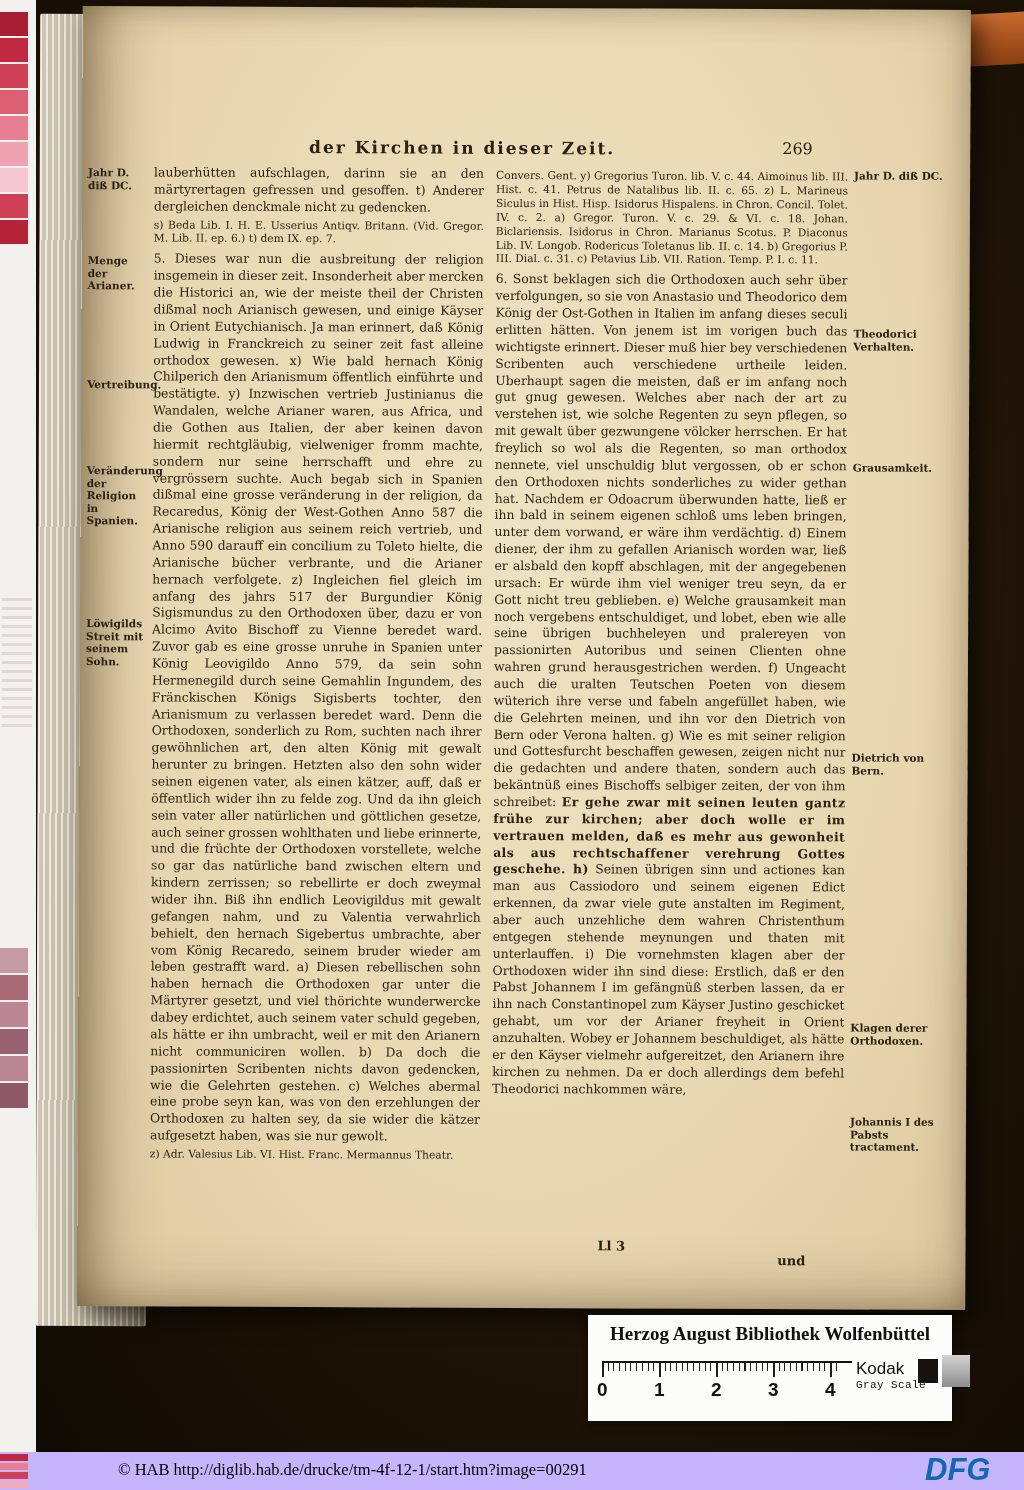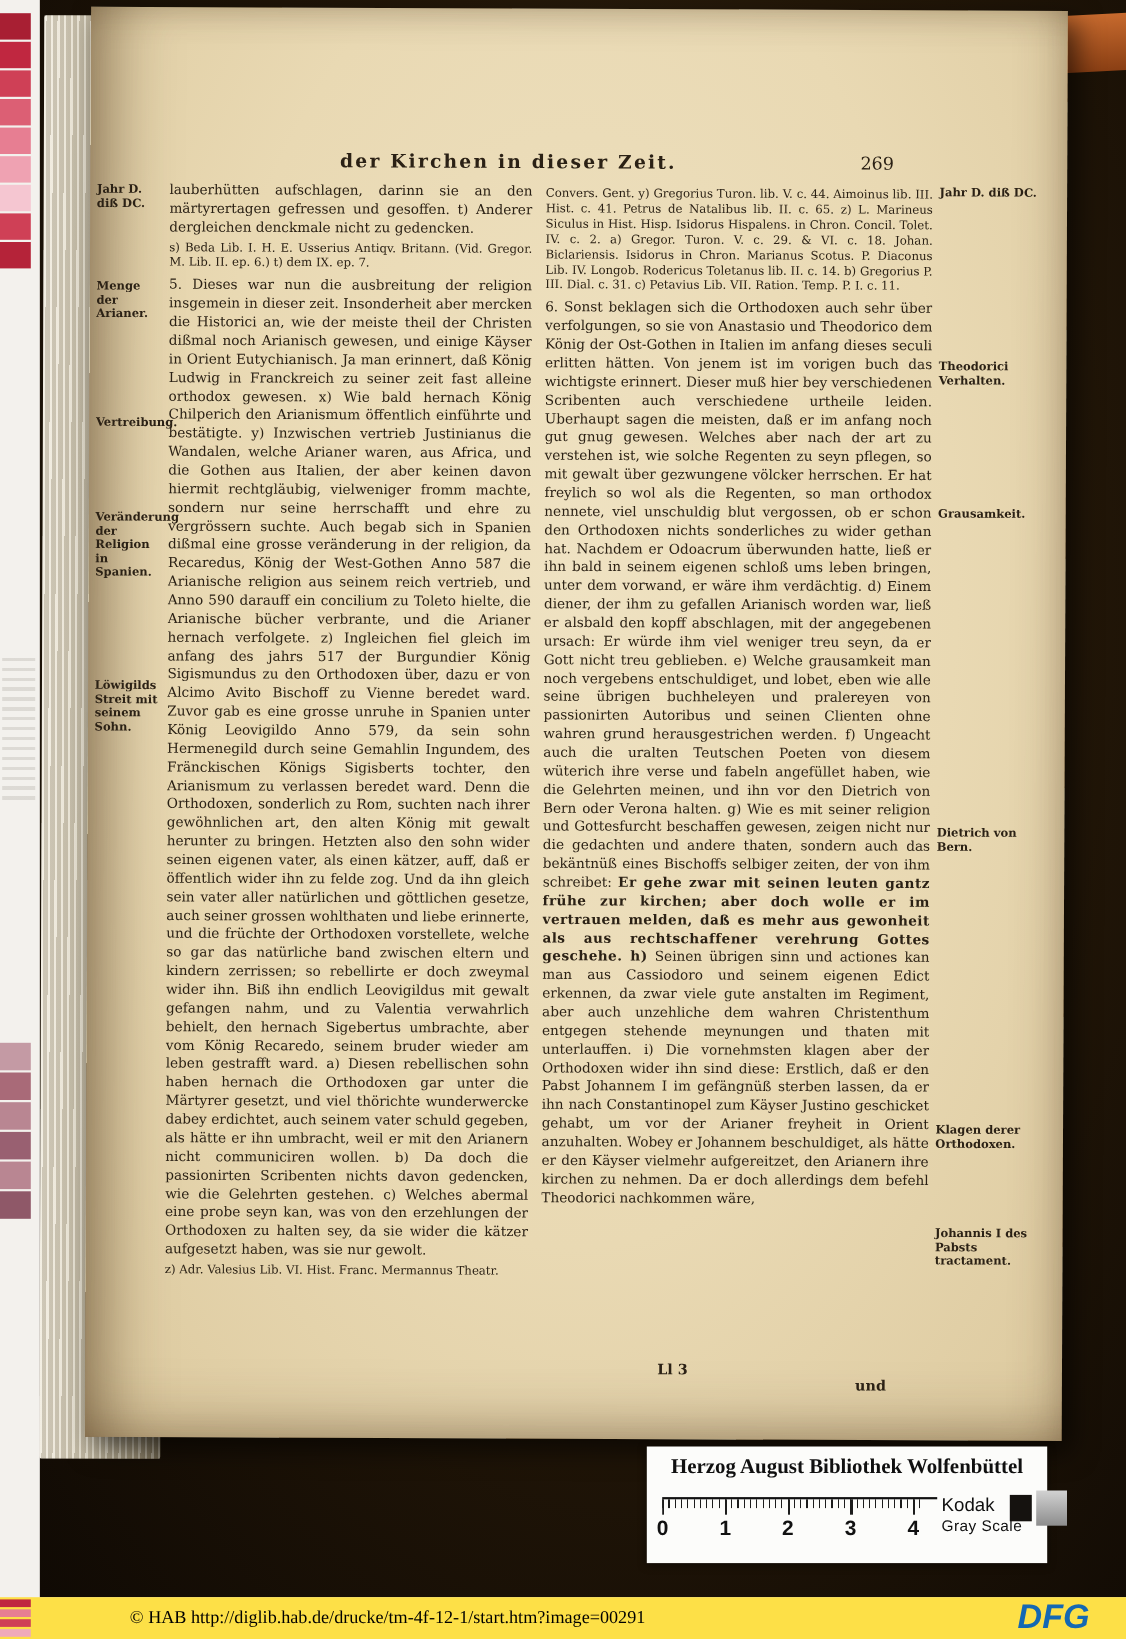--- a/index.html
+++ b/index.html
@@ -78,27 +78,27 @@
         background:repeating-linear-gradient(to right,#1c1c1c 0 2px,transparent 2px 57px);}
   .nums span{position:absolute;top:16px;font-family:"Liberation Sans",sans-serif;
         font-size:19px;font-weight:bold;color:#111;}
   .nums span:nth-child(1){left:-5px;}
   .nums span:nth-child(2){left:52px;}
   .nums span:nth-child(3){left:109px;}
   .nums span:nth-child(4){left:166px;}
   .nums span:nth-child(5){left:223px;}
   .kodak{position:absolute;left:268px;top:44px;color:#101010;}
   .kodak-name{font-family:"Liberation Sans",sans-serif;font-weight:normal;font-size:17px;}
-  .kodak-sub{font-family:Liberation Sans, sans-serif;font-size:14px;letter-spacing:.4px;}
+  .kodak-sub{font-family:Liberation Mono, monospace;font-size:11px;letter-spacing:.4px;}
   .patch{position:absolute;}
   .patch.black{left:330px;top:44px;width:20px;height:24px;background:#15120f;}
   .patch.gray{left:354px;top:40px;width:28px;height:32px;background:linear-gradient(#d2d2d2,#8d8d8d);}
 
   
-  .footer{position:absolute;left:0;top:1452px;width:1024px;height:38px;background:#fde047;z-index:6;}
+  .footer{position:absolute;left:0;top:1452px;width:1024px;height:38px;background:#c4b5fd;z-index:6;}
   .footer-bars{position:absolute;left:0;top:2px;width:28px;display:flex;flex-direction:column;gap:2px;}
   .footer-bars .cbar{height:7px;}
   .footer-bars .cbar:nth-child(1){background:#c02740;}
   .footer-bars .cbar:nth-child(2){background:#e77e92;}
   .footer-bars .cbar:nth-child(3){background:#cf4056;}
   .footer-bars .cbar:nth-child(4){background:#f0aab9;}
   .copyright{position:absolute;left:118px;top:8px;font-family:"Liberation Serif",serif;
         font-size:16.5px;color:#000;}
   .dfg{position:absolute;left:925px;top:0px;font-family:"Liberation Sans",sans-serif;
         font-style:italic;font-weight:bold;font-size:31px;color:#1468b3;}

